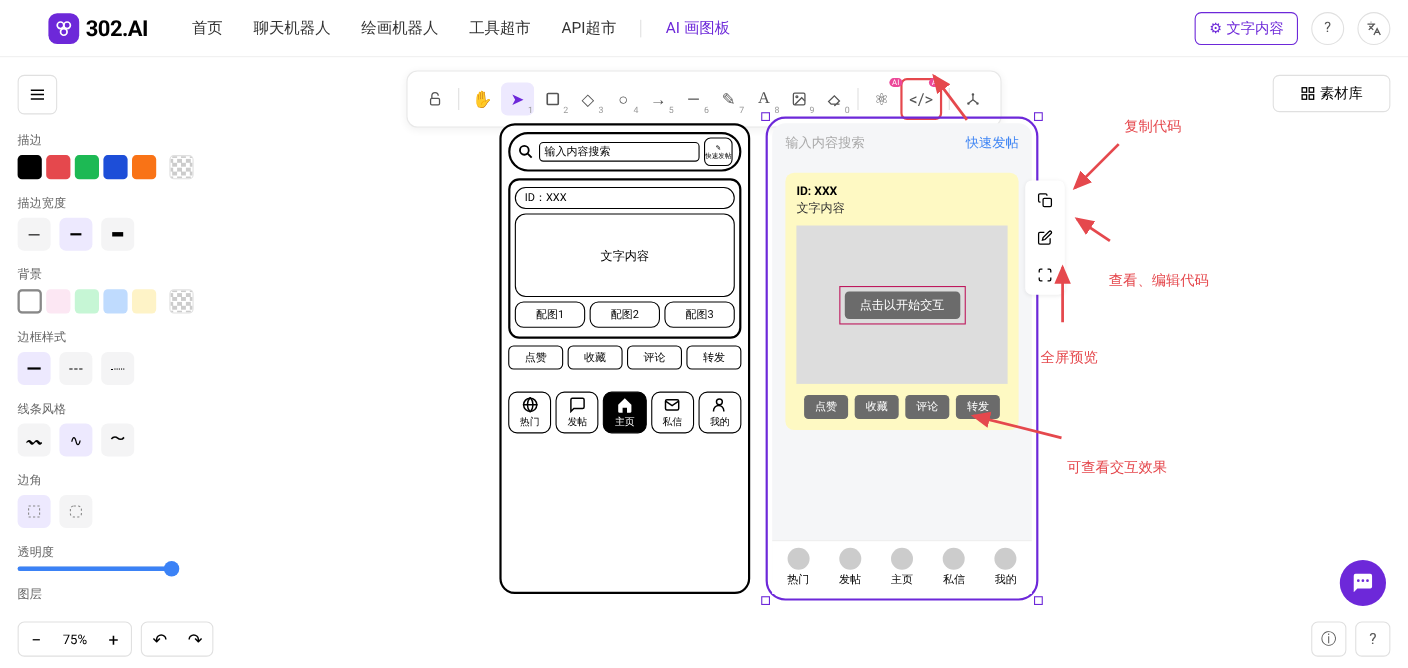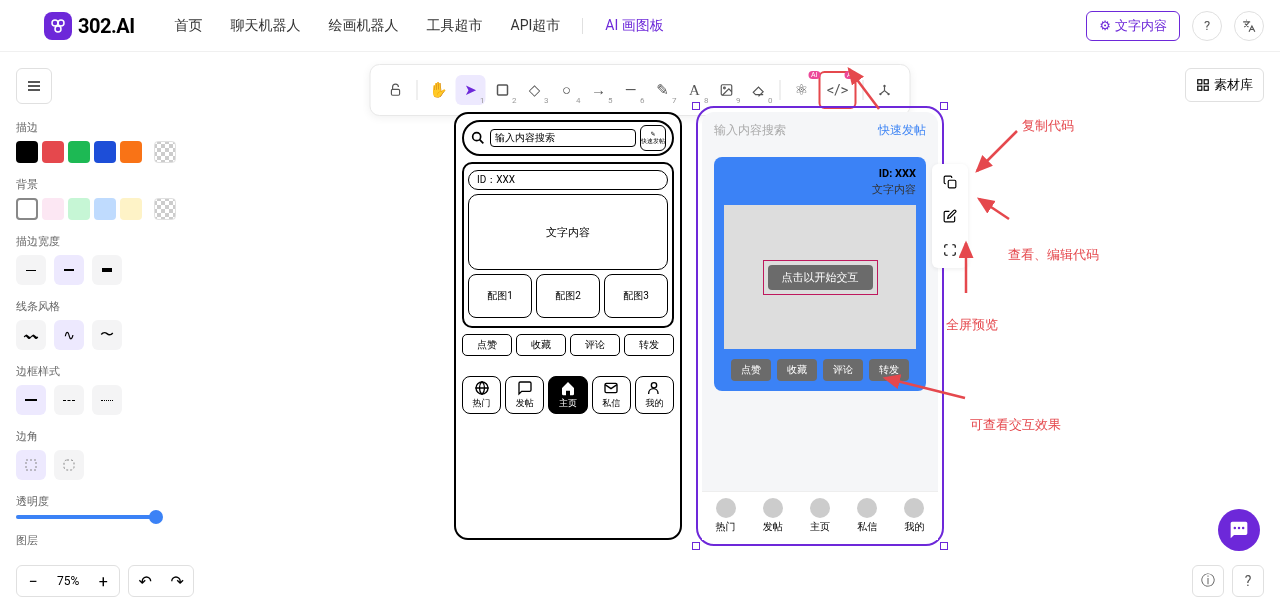--- a/index.html
+++ b/index.html
@@ -66,34 +66,34 @@
     
     .mockup-wireframe { position: absolute; left: 454px; top: 14px; width: 228px; height: 428px; border: 2px solid #000; border-radius: 14px; background: #fff; padding: 6px; }
     .wf-searchbar { display: flex; gap: 4px; align-items: center; border: 2px solid #000; border-radius: 20px; padding: 3px 6px; margin-bottom: 6px; }
     .wf-search-icon { width: 16px; height: 16px; flex-shrink: 0; }
     .wf-search-input { flex: 1; border: 1.5px solid #000; border-radius: 4px; padding: 1px 4px; font-size: 10px; }
     .wf-quick { width: 26px; height: 26px; border: 1.5px solid #000; border-radius: 6px; display:flex; align-items:center; justify-content:center; flex-direction:column; font-size: 6px; }
     .wf-card { border: 2px solid #000; border-radius: 10px; padding: 4px; margin-bottom: 6px; }
     .wf-id { border: 1.5px solid #000; border-radius: 10px; padding: 2px 8px; font-size: 10px; margin-bottom: 4px; display: inline-block; width: 100%; }
     .wf-content { border: 1.5px solid #000; border-radius: 10px; height: 76px; display: flex; align-items: center; justify-content: center; font-size: 11px; margin-bottom: 4px; }
     .wf-pics { display: flex; gap: 4px; margin-bottom: 4px; }
-    .wf-pic { flex: 1; border: 1.5px solid #000; border-radius: 8px; height: 44px; display: flex; align-items: center; justify-content: center; font-size: 10px; }
+    .wf-pic { flex: 1; border: 1.5px solid #000; border-radius: 8px; height: 24px; display: flex; align-items: center; justify-content: center; font-size: 10px; }
     .wf-actions { display: flex; gap: 4px; }
     .wf-action { flex: 1; border: 1.5px solid #000; border-radius: 5px; padding: 3px 0; text-align: center; font-size: 10px; }
     .wf-nav { display: flex; gap: 4px; margin-top: 20px; }
     .wf-nav-item { flex: 1; border: 1.5px solid #000; border-radius: 8px; padding: 3px 0; text-align: center; font-size: 9px; display:flex; flex-direction:column; align-items:center; gap:1px; }
     .wf-nav-item.active { background: #000; color: #fff; }
     .wf-nav-item svg { width: 16px; height: 16px; }
 
     
     .mockup-rendered { position: absolute; left: 702px; top: 14px; width: 236px; height: 428px; border-radius: 12px; background: #f5f6f8; outline: 2px solid #6D28D9; outline-offset: 4px; }
     .mr-selection-handle { position: absolute; width: 8px; height: 8px; background: #fff; border: 1.5px solid #6D28D9; }
     .mr-header { display: flex; align-items: center; padding: 10px 12px; font-size: 12px; color: #aaa; }
     .mr-quick-post { margin-left: auto; color: #4086f4; font-size: 12px; cursor: pointer; }
-    .mr-card { background: #3b82f6; margin: 8px 12px; border-radius: 8px; padding: 10px; text-align: right; }
+    .mr-card { background: #fef9c3; margin: 8px 12px; border-radius: 8px; padding: 10px; }
     .mr-id { font-size: 11px; font-weight: 700; }
     .mr-text { font-size: 11px; color: #333; margin-top: 2px; }
     .mr-image { width: 100%; height: 144px; background: #ddd; margin-top: 8px; display: flex; align-items: center; justify-content: center; color: #999; font-size: 14px; position: relative; }
     .mr-interact-btn-wrap { position: absolute; border: 1px solid #be185d; padding: 4px; }
     .mr-interact-btn { background: #6b6b6b; color: #fff; font-size: 11px; padding: 5px 14px; border-radius: 4px; }
     .mr-actions { display: flex; gap: 6px; margin-top: 10px; justify-content: center; }
     .mr-action { background: #6b6b6b; color: #fff; font-size: 10px; padding: 4px 10px; border-radius: 4px; }
     .mr-nav { display: flex; position: absolute; bottom: 0; left: 0; right: 0; background: #fff; border-top: 1px solid #eee; padding: 6px 0; }
     .mr-nav-item { flex: 1; text-align: center; font-size: 10px; display: flex; flex-direction: column; align-items: center; gap: 2px; }
     .mr-nav-icon { width: 20px; height: 20px; border-radius: 50%; background: #ccc; }
@@ -108,21 +108,21 @@
 
     
     .bottom-bar { position: absolute; bottom: 10px; left: 16px; display: flex; gap: 8px; align-items: center; }
     .bottom-right { position: absolute; bottom: 10px; right: 16px; display: flex; gap: 8px; }
     .bb-btn { width: 32px; height: 32px; border: 1px solid #e0e0e0; border-radius: 6px; display: flex; align-items: center; justify-content: center; cursor: pointer; font-size: 14px; color: #555; }
     .zoom-group { border: 1px solid #e0e0e0; border-radius: 6px; display: flex; align-items: center; height: 32px; }
     .zoom-btn { width: 32px; display: flex; align-items: center; justify-content: center; cursor: pointer; font-size: 16px; }
     .zoom-val { font-size: 12px; padding: 0 8px; }
 
     
-    .material-btn { position: absolute; top: 16px; right: 16px; border: 1px solid #e0e0e0; border-radius: 6px; padding: 7px 10px; font-size: 13px; display: flex; align-items: center; gap: 4px; cursor: pointer; }
+    .material-btn { position: absolute; top: 16px; right: 16px; border: 1px solid #e0e0e0; border-radius: 6px; padding: 7px 24px; font-size: 13px; display: flex; align-items: center; gap: 4px; cursor: pointer; }
     
     
     .chat-bubble { position: absolute; bottom: 56px; right: 20px; width: 42px; height: 42px; border-radius: 50%; background: #6D28D9; display: flex; align-items: center; justify-content: center; cursor: pointer; }
     .chat-bubble svg { width: 20px; height: 20px; }
   </style>
 </head>
 <body>
 
 <div class="header">
   <div class="logo">
@@ -173,64 +173,64 @@
       <div class="color-row">
         <div class="color-swatch black"></div>
         <div class="color-swatch red"></div>
         <div class="color-swatch green"></div>
         <div class="color-swatch blue"></div>
         <div class="color-swatch orange"></div>
         <div class="color-swatch transparent"></div>
       </div>
     </div>
     <div class="prop-group">
+      <div class="prop-label">描边宽度</div>
+      <div class="option-row">
+        <div class="option-box">
+            <div style="width:10px;height:1px;background:#000"></div>
+          </div>
+        <div class="option-box selected">
+            <div style="width:10px;height:2px;background:#000"></div>
+          </div>
+        <div class="option-box">
+            <div style="width:10px;height:4px;background:#000"></div>
+          </div>
+      </div>
+    </div>
+    <div class="prop-group">
       <div class="prop-label">背景</div>
       <div class="color-row">
         <div class="color-swatch white selected"></div>
         <div class="color-swatch pink"></div>
         <div class="color-swatch lightgreen"></div>
         <div class="color-swatch lightblue"></div>
         <div class="color-swatch lightyellow"></div>
         <div class="color-swatch transparent"></div>
       </div>
     </div>
     <div class="prop-group">
-      <div class="prop-label">描边宽度</div>
+      <div class="prop-label">边框样式</div>
       <div class="option-row">
+        <div class="option-box selected">
+            <div style="width:12px;height:1.5px;background:#000"></div>
+          </div>
         <div class="option-box">
-            <div style="width:10px;height:1px;background:#000"></div>
-          </div>
-        <div class="option-box selected">
-            <div style="width:10px;height:2px;background:#000"></div>
+            <div style="width:12px;border-top:1.5px dashed #000"></div>
           </div>
         <div class="option-box">
-            <div style="width:10px;height:4px;background:#000"></div>
+            <div style="width:12px;border-top:1.5px dotted #000"></div>
           </div>
       </div>
     </div>
     <div class="prop-group">
       <div class="prop-label">线条风格</div>
       <div class="option-row">
         <div class="option-box">〰</div>
         <div class="option-box selected">∿</div>
         <div class="option-box">〜</div>
-      </div>
-    </div>
-    <div class="prop-group">
-      <div class="prop-label">边框样式</div>
-      <div class="option-row">
-        <div class="option-box selected">
-            <div style="width:12px;height:1.5px;background:#000"></div>
-          </div>
-        <div class="option-box">
-            <div style="width:12px;border-top:1.5px dashed #000"></div>
-          </div>
-        <div class="option-box">
-            <div style="width:12px;border-top:1.5px dotted #000"></div>
-          </div>
       </div>
     </div>
     <div class="prop-group">
       <div class="prop-label">边角</div>
       <div class="option-row">
         <div class="option-box selected">
             <svg width="14" height="14" viewBox="0 0 14 14" fill="none" stroke="#888" stroke-dasharray="2">
               <rect x="2" y="2" width="10" height="10"></rect>
             </svg>
           </div>
@@ -458,21 +458,21 @@
           <marker id="ah1" markerWidth="8" markerHeight="8" refX="6" refY="3" orient="auto">
             <polygon points="0 0, 7 3, 0 6" fill="#E5484D"></polygon>
           </marker>
         </defs>
         <line x1="35" y1="45" x2="5" y2="5" stroke="#E5484D" stroke-width="2.5" marker-end="url(#ah1)"></line>
       </svg>
 
     <svg class="arrow" style="left:972px;top:28px" width="50" height="50">
         <line x1="45" y1="5" x2="5" y2="45" stroke="#E5484D" stroke-width="2.5" marker-end="url(#ah1)"></line>
       </svg>
-    <div class="annotation" style="left:1022px;top:19px">复制代码</div>
+    <div class="annotation" style="left:1022px;top:8px">复制代码</div>
 
     <svg class="arrow" style="left:974px;top:96px" width="40" height="30">
         <line x1="35" y1="25" x2="5" y2="5" stroke="#E5484D" stroke-width="2.5" marker-end="url(#ah1)"></line>
       </svg>
     <div class="annotation" style="left:1008px;top:148px">查看、编辑代码</div>
 
     <svg class="arrow" style="left:956px;top:140px" width="20" height="60">
         <line x1="10" y1="55" x2="10" y2="5" stroke="#E5484D" stroke-width="2.5" marker-end="url(#ah1)"></line>
       </svg>
     <div class="annotation" style="left:946px;top:218px">全屏预览</div>

